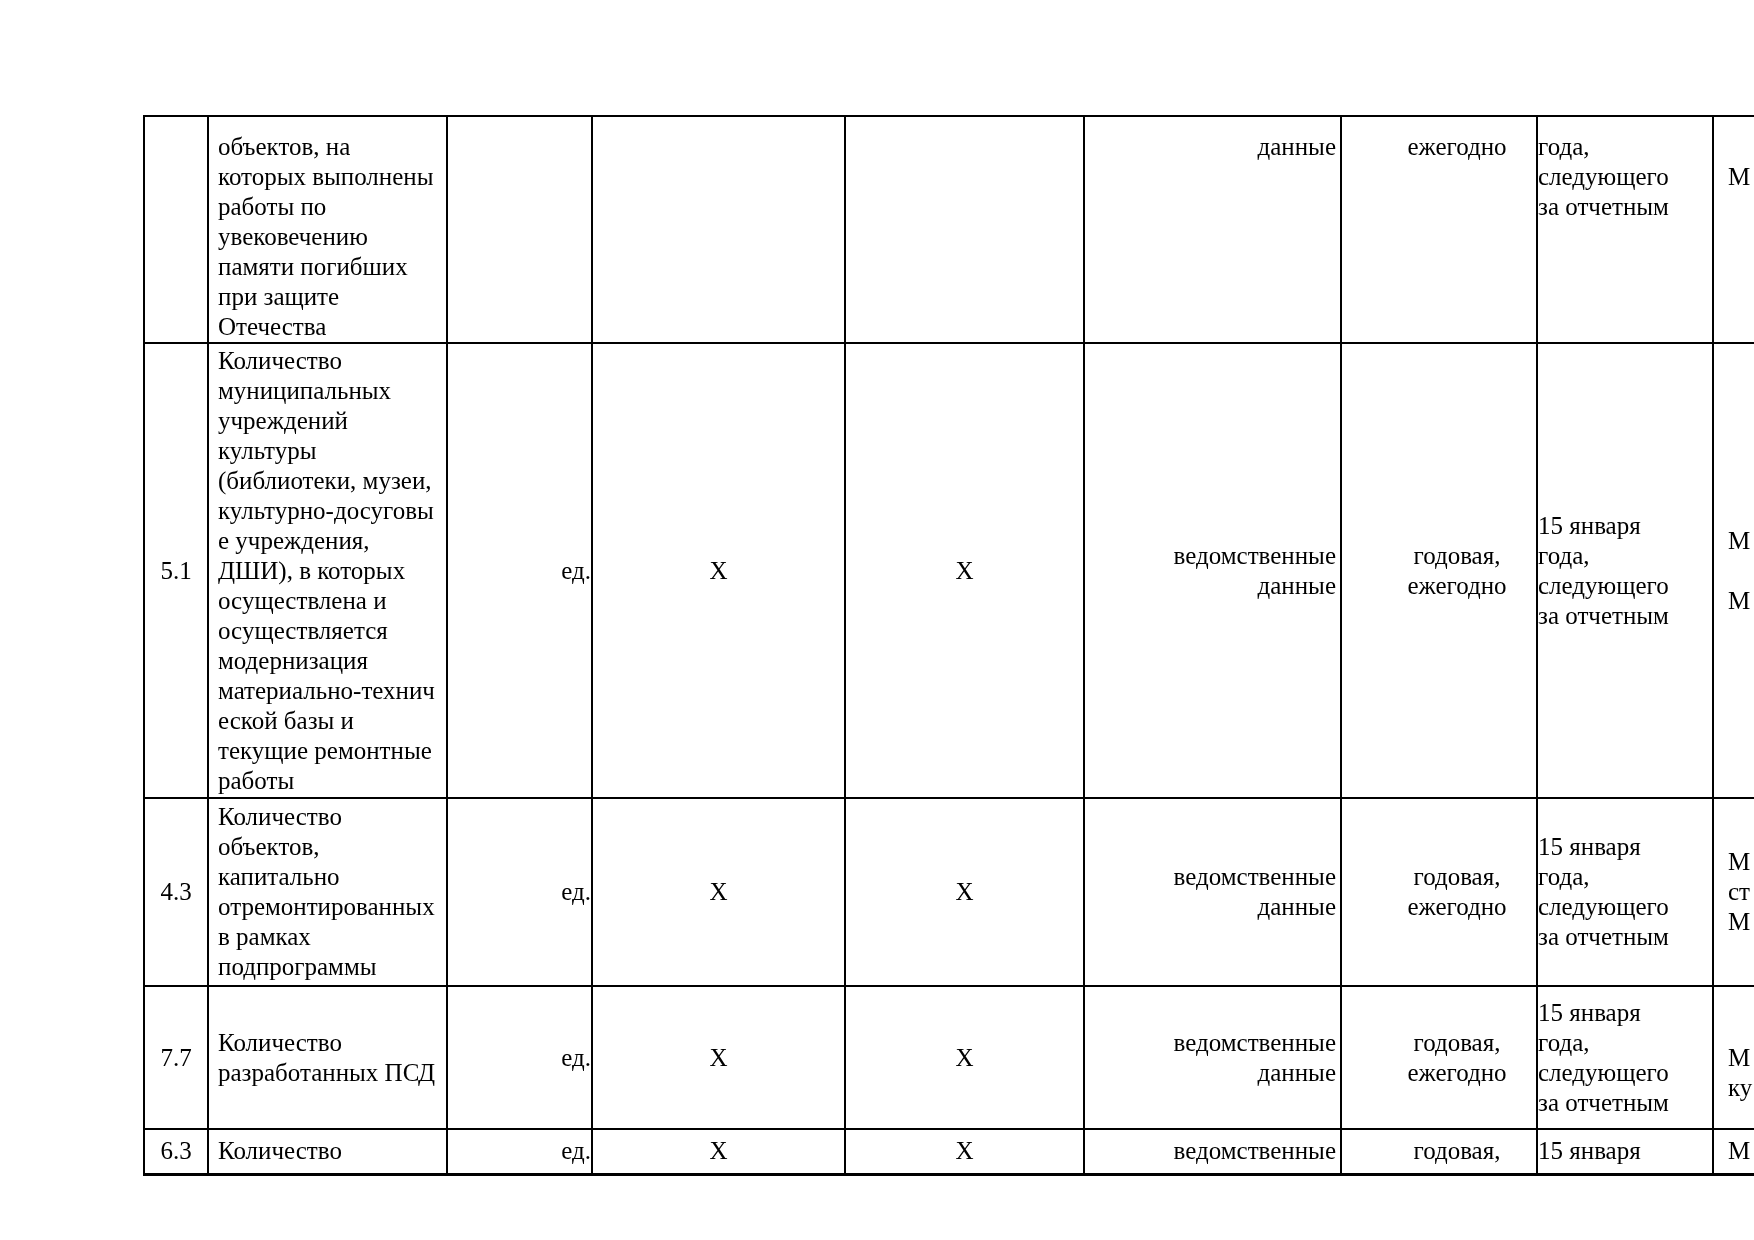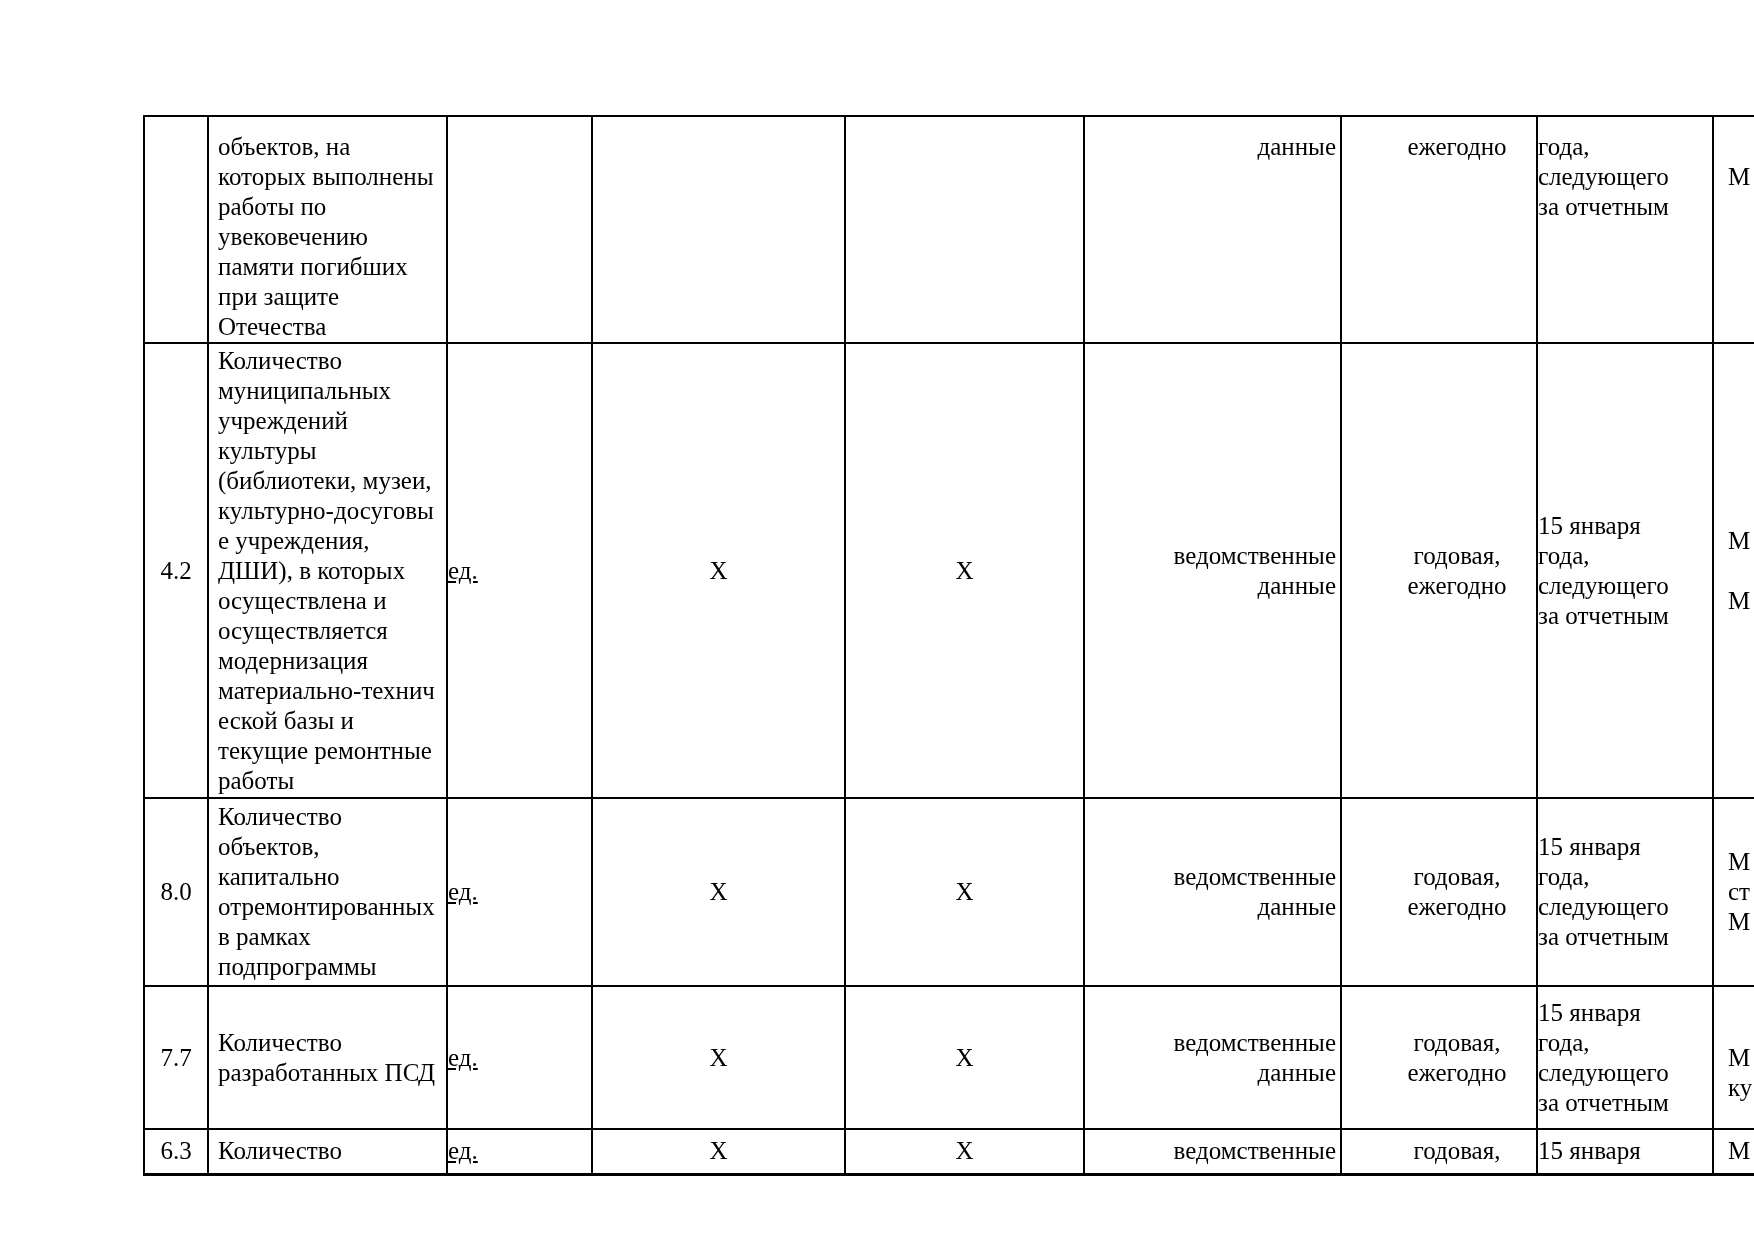--- a/index.html
+++ b/index.html
@@ -32,21 +32,21 @@
   }
   tr.r0 td { height: 227px; }
   tr.r1 td { height: 455px; }
   tr.r2 td { height: 188px; }
   tr.r3 td { height: 143px; }
   tr.r4 td { height: 45px; border-bottom: 3px solid #000000; }
   
   tr.row-top td { vertical-align: top; padding-top: 15px; }
   .c-num  { text-align: center; }
   .c-ind  { text-align: left; padding-left: 9px;  padding-right: 4px; }
-  .c-unit { text-align: left; text-decoration: underline; }
+  .c-unit { text-align: right; }
   .c-x    { text-align: center; }
   .c-src  { text-align: right; padding-left: 7px; padding-right: 4px; }
   .c-per  { text-align: center; padding-left: 36px; }
   .c-dl   { }
   .c-resp { text-align: left; padding-left: 14px; }
 </style>
 </head>
 <body>
 
 <div class="page">
@@ -77,21 +77,21 @@
         <td class="c-x"></td>
         <td class="c-src">данные</td>
         <td class="c-per">ежегодно</td>
         <td class="c-dl">года,
 следующего
 за отчетным</td>
         <td class="c-resp">
 М</td>
       </tr>
       <tr class="r1">
-        <td class="c-num">4.2</td>
+        <td class="c-num">5.1</td>
         <td class="c-ind">Количество
 муниципальных
 учреждений
 культуры
 (библиотеки, музеи,
 культурно-досуговы
 е учреждения,
 ДШИ), в которых
 осуществлена и
 осуществляется
@@ -109,21 +109,21 @@
 ежегодно</td>
         <td class="c-dl">15 января
 года,
 следующего
 за отчетным</td>
         <td class="c-resp">М
 
 М</td>
       </tr>
       <tr class="r2">
-        <td class="c-num">8.0</td>
+        <td class="c-num">4.3</td>
         <td class="c-ind">Количество
 объектов,
 капитально
 отремонтированных
 в рамках
 подпрограммы</td>
         <td class="c-unit">ед.</td>
         <td class="c-x">Х</td>
         <td class="c-x">Х</td>
         <td class="c-src">ведомственные

